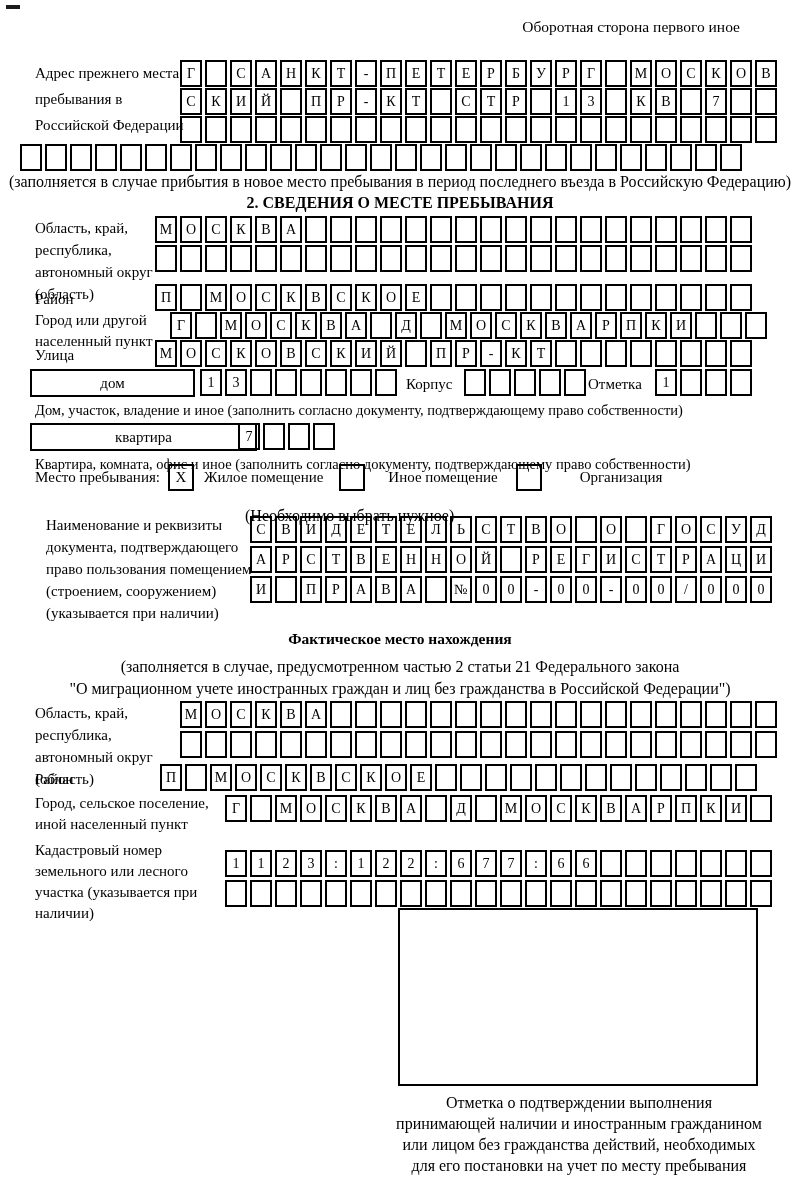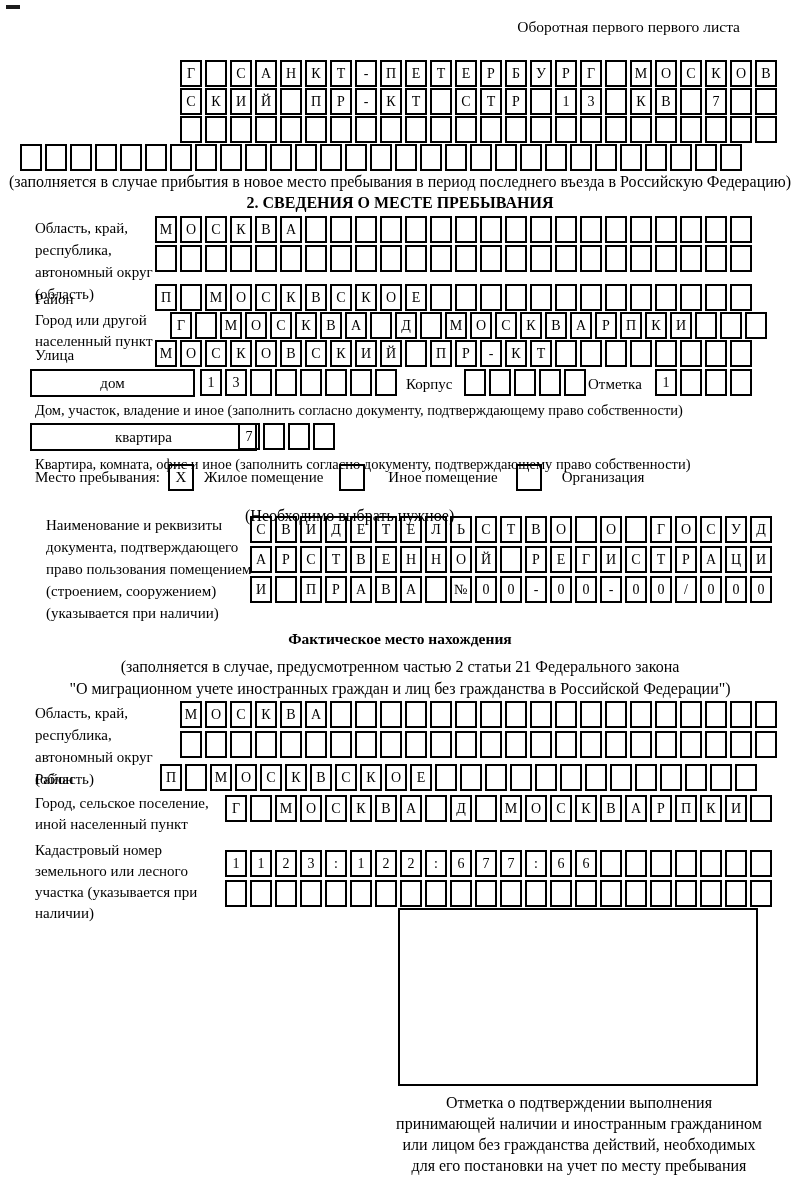--- a/index.html
+++ b/index.html
@@ -33,22 +33,23 @@
   .bigbox { position:absolute; border:2px solid #000; background:#fff; }
   .artifact { position:absolute; background:#1c1c1c; }
 </style>
 </head>
 <body>
 
 <div class="page">
 
   <div class="artifact" style="left:6px;top:5px;width:14px;height:4px;"></div>
 
-  <div class="abs" style="top:18px;right:60px;font-size:15.5px;">Оборотная первого первого листа</div>
-
+  <div class="abs" style="top:18px;right:60px;font-size:15.5px;">Оборотная сторона первого иное</div>
+
+  <div class="lbl" style="left:35px;top:60px;width:158px;line-height:26px;">Адрес прежнего места пребывания в Российской Федерации</div>
   <div class="cellrow" style="left:180px;top:60px;">
       <span class="cell">Г</span>
       <span class="cell"></span>
       <span class="cell">С</span>
       <span class="cell">А</span>
       <span class="cell">Н</span>
       <span class="cell">К</span>
       <span class="cell">Т</span>
       <span class="cell">-</span>
       <span class="cell">П</span>
@@ -330,21 +331,21 @@
     </div>
   <div class="note" style="left:35px;top:456px;font-size:14.5px;">Квартира, комната, офис и иное (заполнить согласно документу, подтверждающему право собственности)</div>
 
   <div class="optrow" style="left:35px;top:464px;">
     <span>Место пребывания:</span>
     <span class="checkbox" style="margin-left:8px;">X</span>
     <span style="margin-left:10px;">Жилое помещение</span>
     <span class="checkbox" style="margin-left:16px;"></span>
     <span style="margin-left:23px;">Иное помещение</span>
     <span class="checkbox" style="margin-left:18px;"></span>
-    <span style="margin-left:20px;font-family:Liberation Serif, serif;">Организация</span>
+    <span style="margin-left:38px;font-family:Liberation Serif, serif;">Организация</span>
   </div>
   <div class="note" style="left:245px;top:507px;">(Необходимо выбрать нужное)</div>
 
   <div class="lbl" style="left:46px;top:514px;width:220px;">Наименование и реквизиты документа, подтверждающего право пользования помещением (строением, сооружением) (указывается при наличии)</div>
   <div class="cellrow" style="left:250px;top:516px;">
       <span class="cell">С</span>
       <span class="cell">В</span>
       <span class="cell">И</span>
       <span class="cell">Д</span>
       <span class="cell">Е</span>

